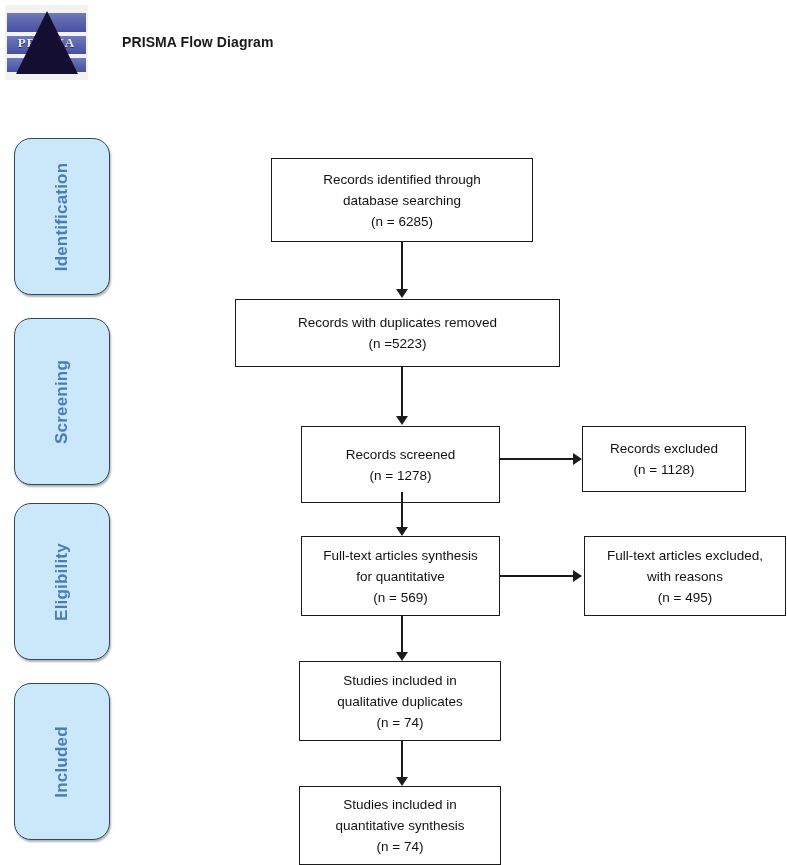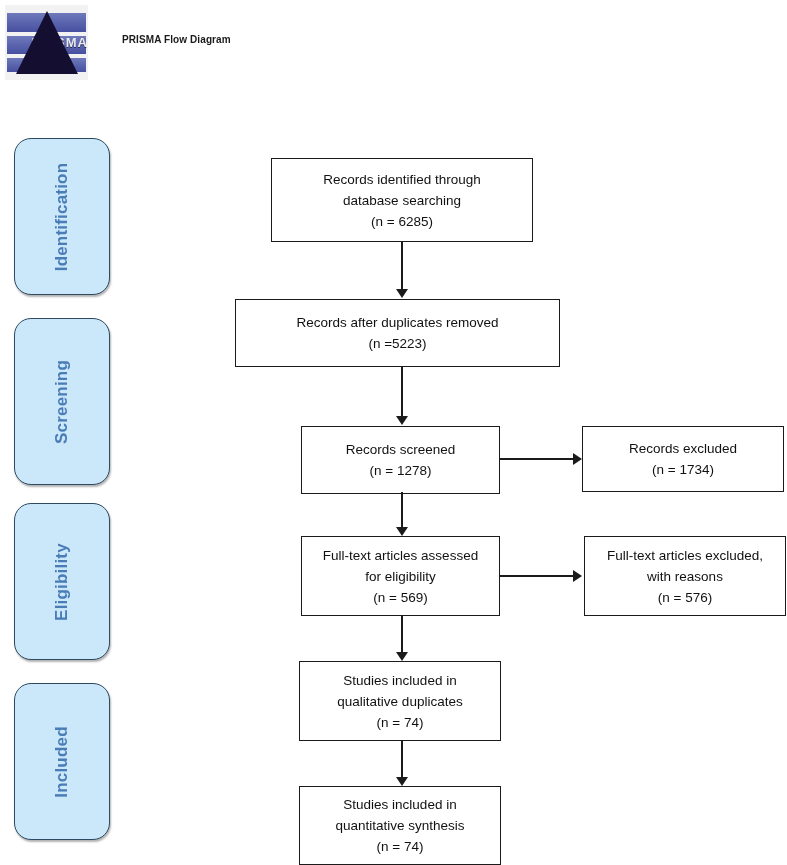--- a/index.html
+++ b/index.html
@@ -43,33 +43,33 @@
     height: 0;
     border-left: 31px solid transparent;
     border-right: 31px solid transparent;
     border-bottom: 63px solid #140f30;
   }
   .logo-text {
     position: absolute;
     left: 0;
     top: 30px;
     width: 83px;
-    text-align: right;
-    font-family: Liberation Sans, sans-serif;
+    text-align: center;
+    font-family: Liberation Serif, serif;
     font-size: 13px;
     font-weight: bold;
     letter-spacing: 1px;
     color: #e9e9ee;
     text-shadow: 0 1px 0 rgba(0,0,0,.55);
   }
   #header-title {
     position: absolute;
     left: 122px;
     top: 34px;
-    font-size: 10px;
+    font-size: 14px;
     font-weight: bold;
     color: #1a1a1a;
     letter-spacing: .1px;
   }
 
   
   .stage-box {
     position: absolute;
     left: 14px;
     width: 96px;
@@ -170,40 +170,40 @@
     </div>
   </div>
 
 <div id="flow-container">
     <div class="flow-box" style="left: 271px; top: 158px; width: 262px; height: 84px;">
       <span class="line">Records identified through</span>
       <span class="line">database searching</span>
       <span class="line">(n = 6285)</span>
     </div>
     <div class="flow-box" style="left: 235px; top: 299px; width: 325px; height: 68px;">
-      <span class="line">Records after duplicates removed</span>
+      <span class="line">Records with duplicates removed</span>
       <span class="line">(n =5223)</span>
     </div>
-    <div class="flow-box" style="left: 301px; top: 426px; width: 199px; height: 68px;">
+    <div class="flow-box" style="left: 301px; top: 426px; width: 199px; height: 77px;">
       <span class="line">Records screened</span>
       <span class="line">(n = 1278)</span>
     </div>
-    <div class="flow-box" style="left: 582px; top: 426px; width: 202px; height: 66px;">
+    <div class="flow-box" style="left: 582px; top: 426px; width: 164px; height: 66px;">
       <span class="line">Records excluded</span>
-      <span class="line">(n = 1734)</span>
+      <span class="line">(n = 1128)</span>
     </div>
     <div class="flow-box" style="left: 301px; top: 536px; width: 199px; height: 80px;">
-      <span class="line">Full-text articles assessed</span>
-      <span class="line">for eligibility</span>
+      <span class="line">Full-text articles synthesis</span>
+      <span class="line">for quantitative</span>
       <span class="line">(n = 569)</span>
     </div>
     <div class="flow-box" style="left: 584px; top: 536px; width: 202px; height: 80px;">
       <span class="line">Full-text articles excluded,</span>
       <span class="line">with reasons</span>
-      <span class="line">(n = 576)</span>
+      <span class="line">(n = 495)</span>
     </div>
     <div class="flow-box" style="left: 299px; top: 661px; width: 202px; height: 80px;">
       <span class="line">Studies included in</span>
       <span class="line">qualitative duplicates</span>
       <span class="line">(n = 74)</span>
     </div>
     <div class="flow-box" style="left: 299px; top: 786px; width: 202px; height: 79px;">
       <span class="line">Studies included in</span>
       <span class="line">quantitative synthesis</span>
       <span class="line">(n = 74)</span>

